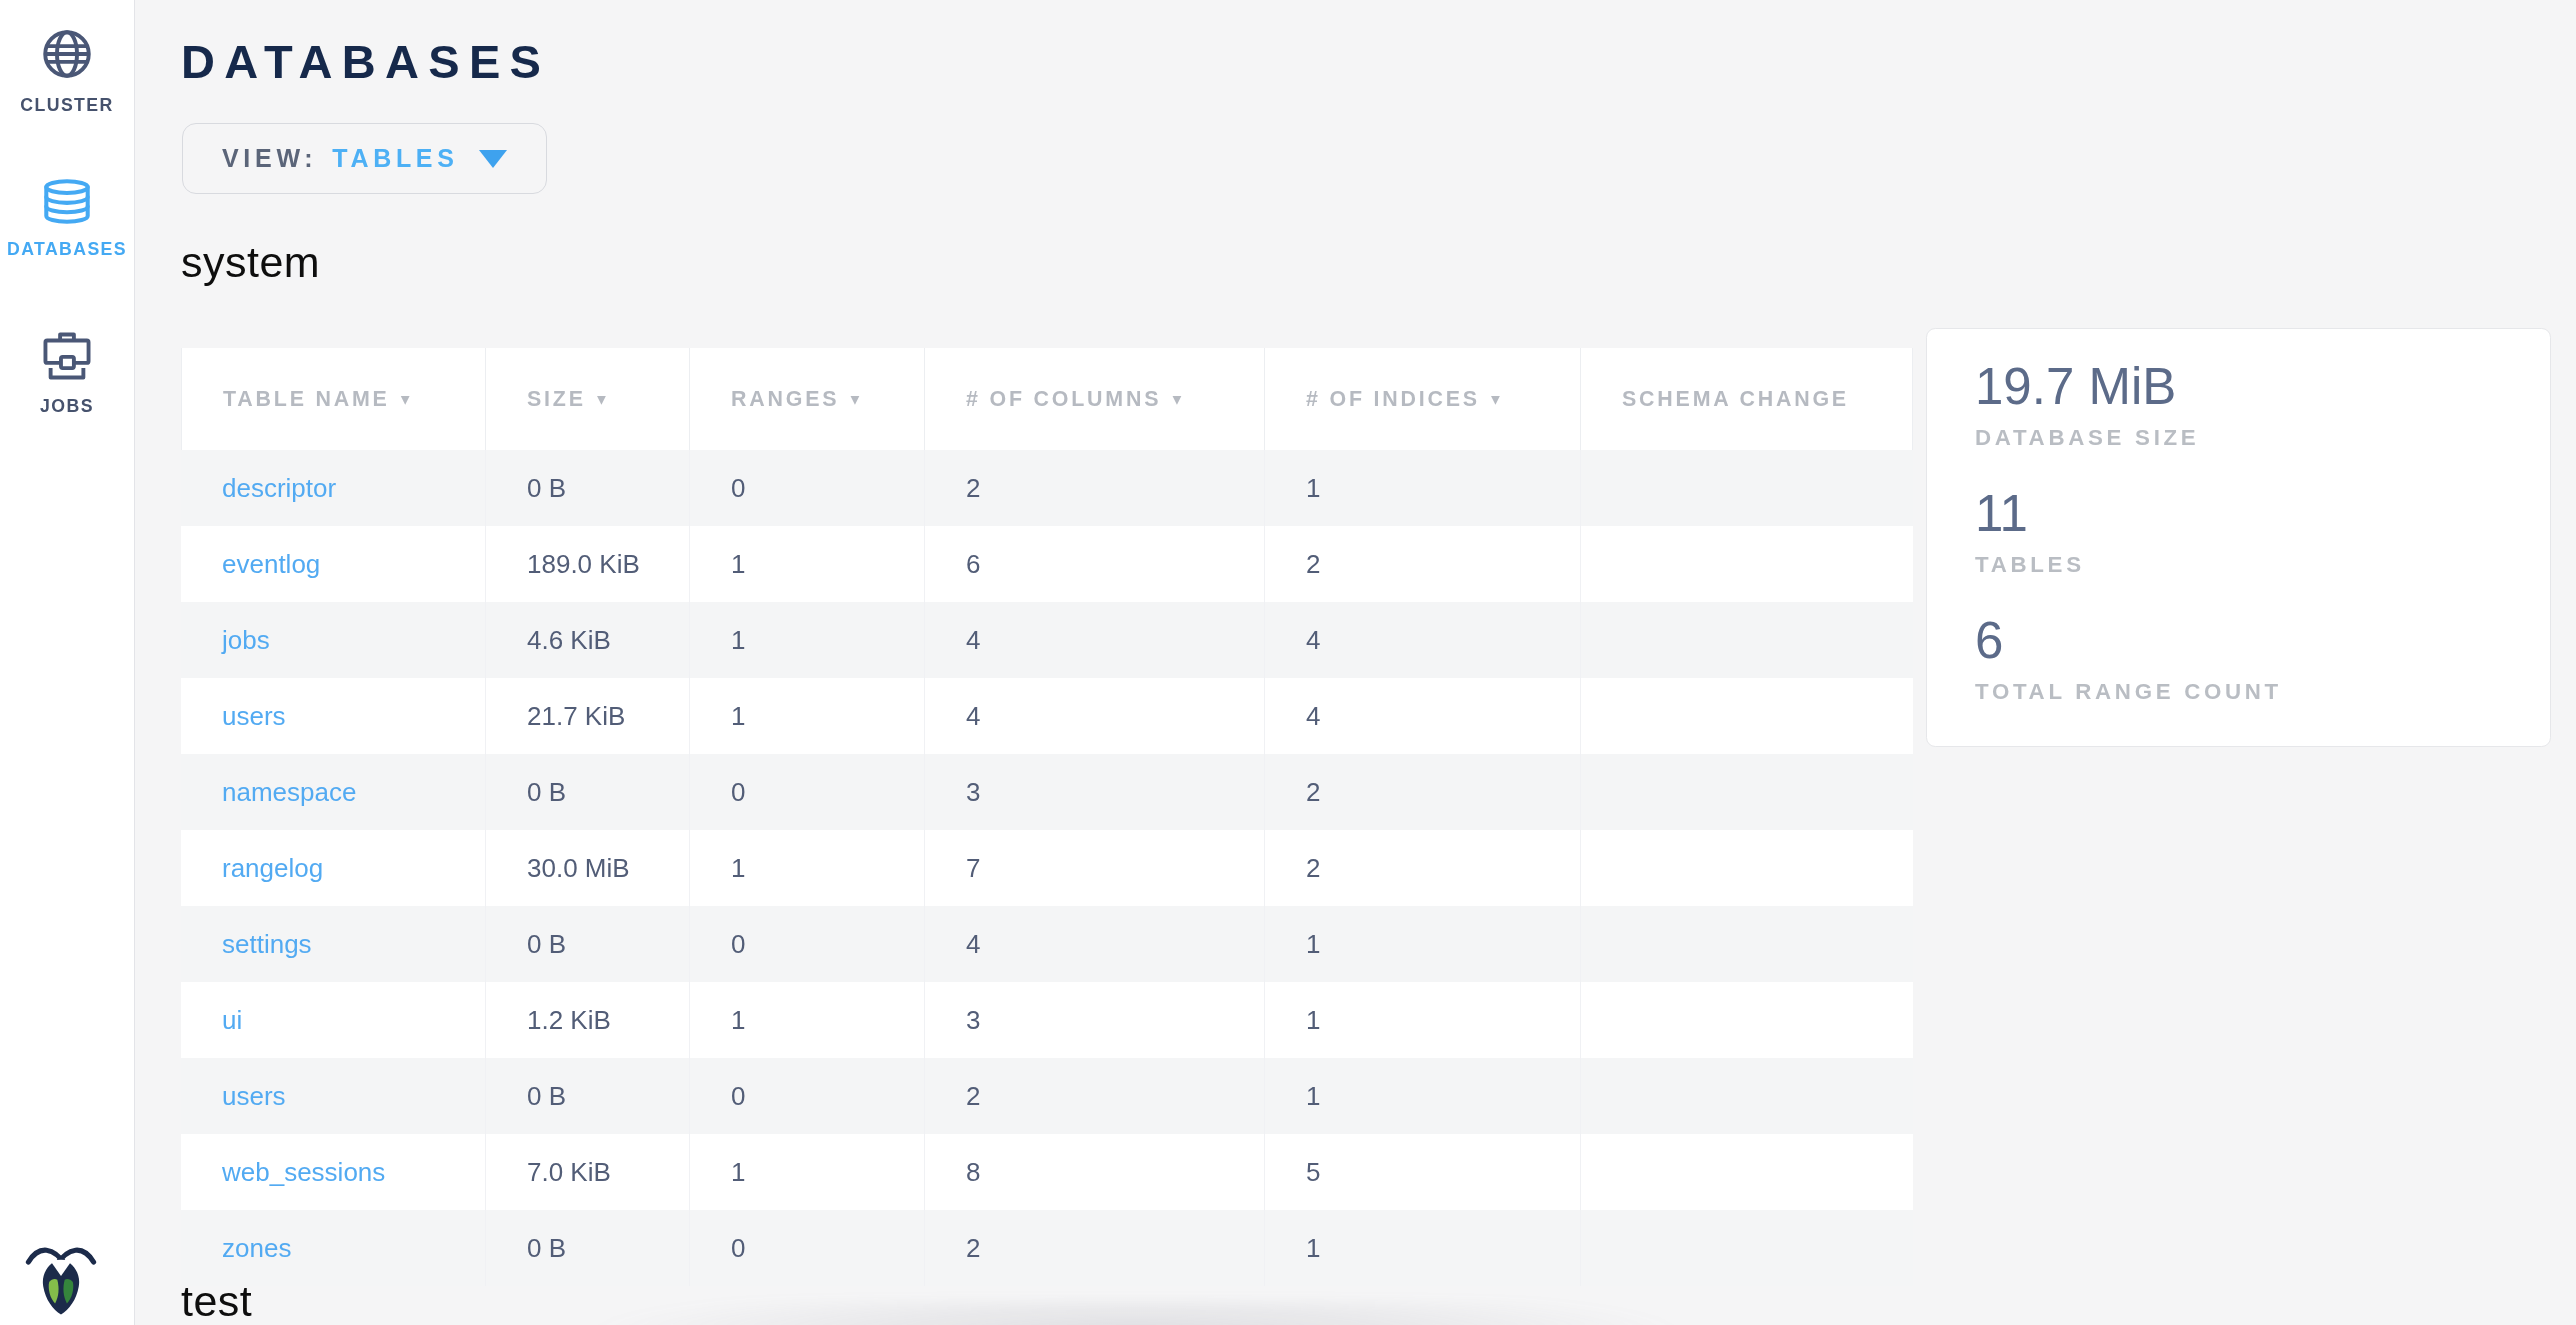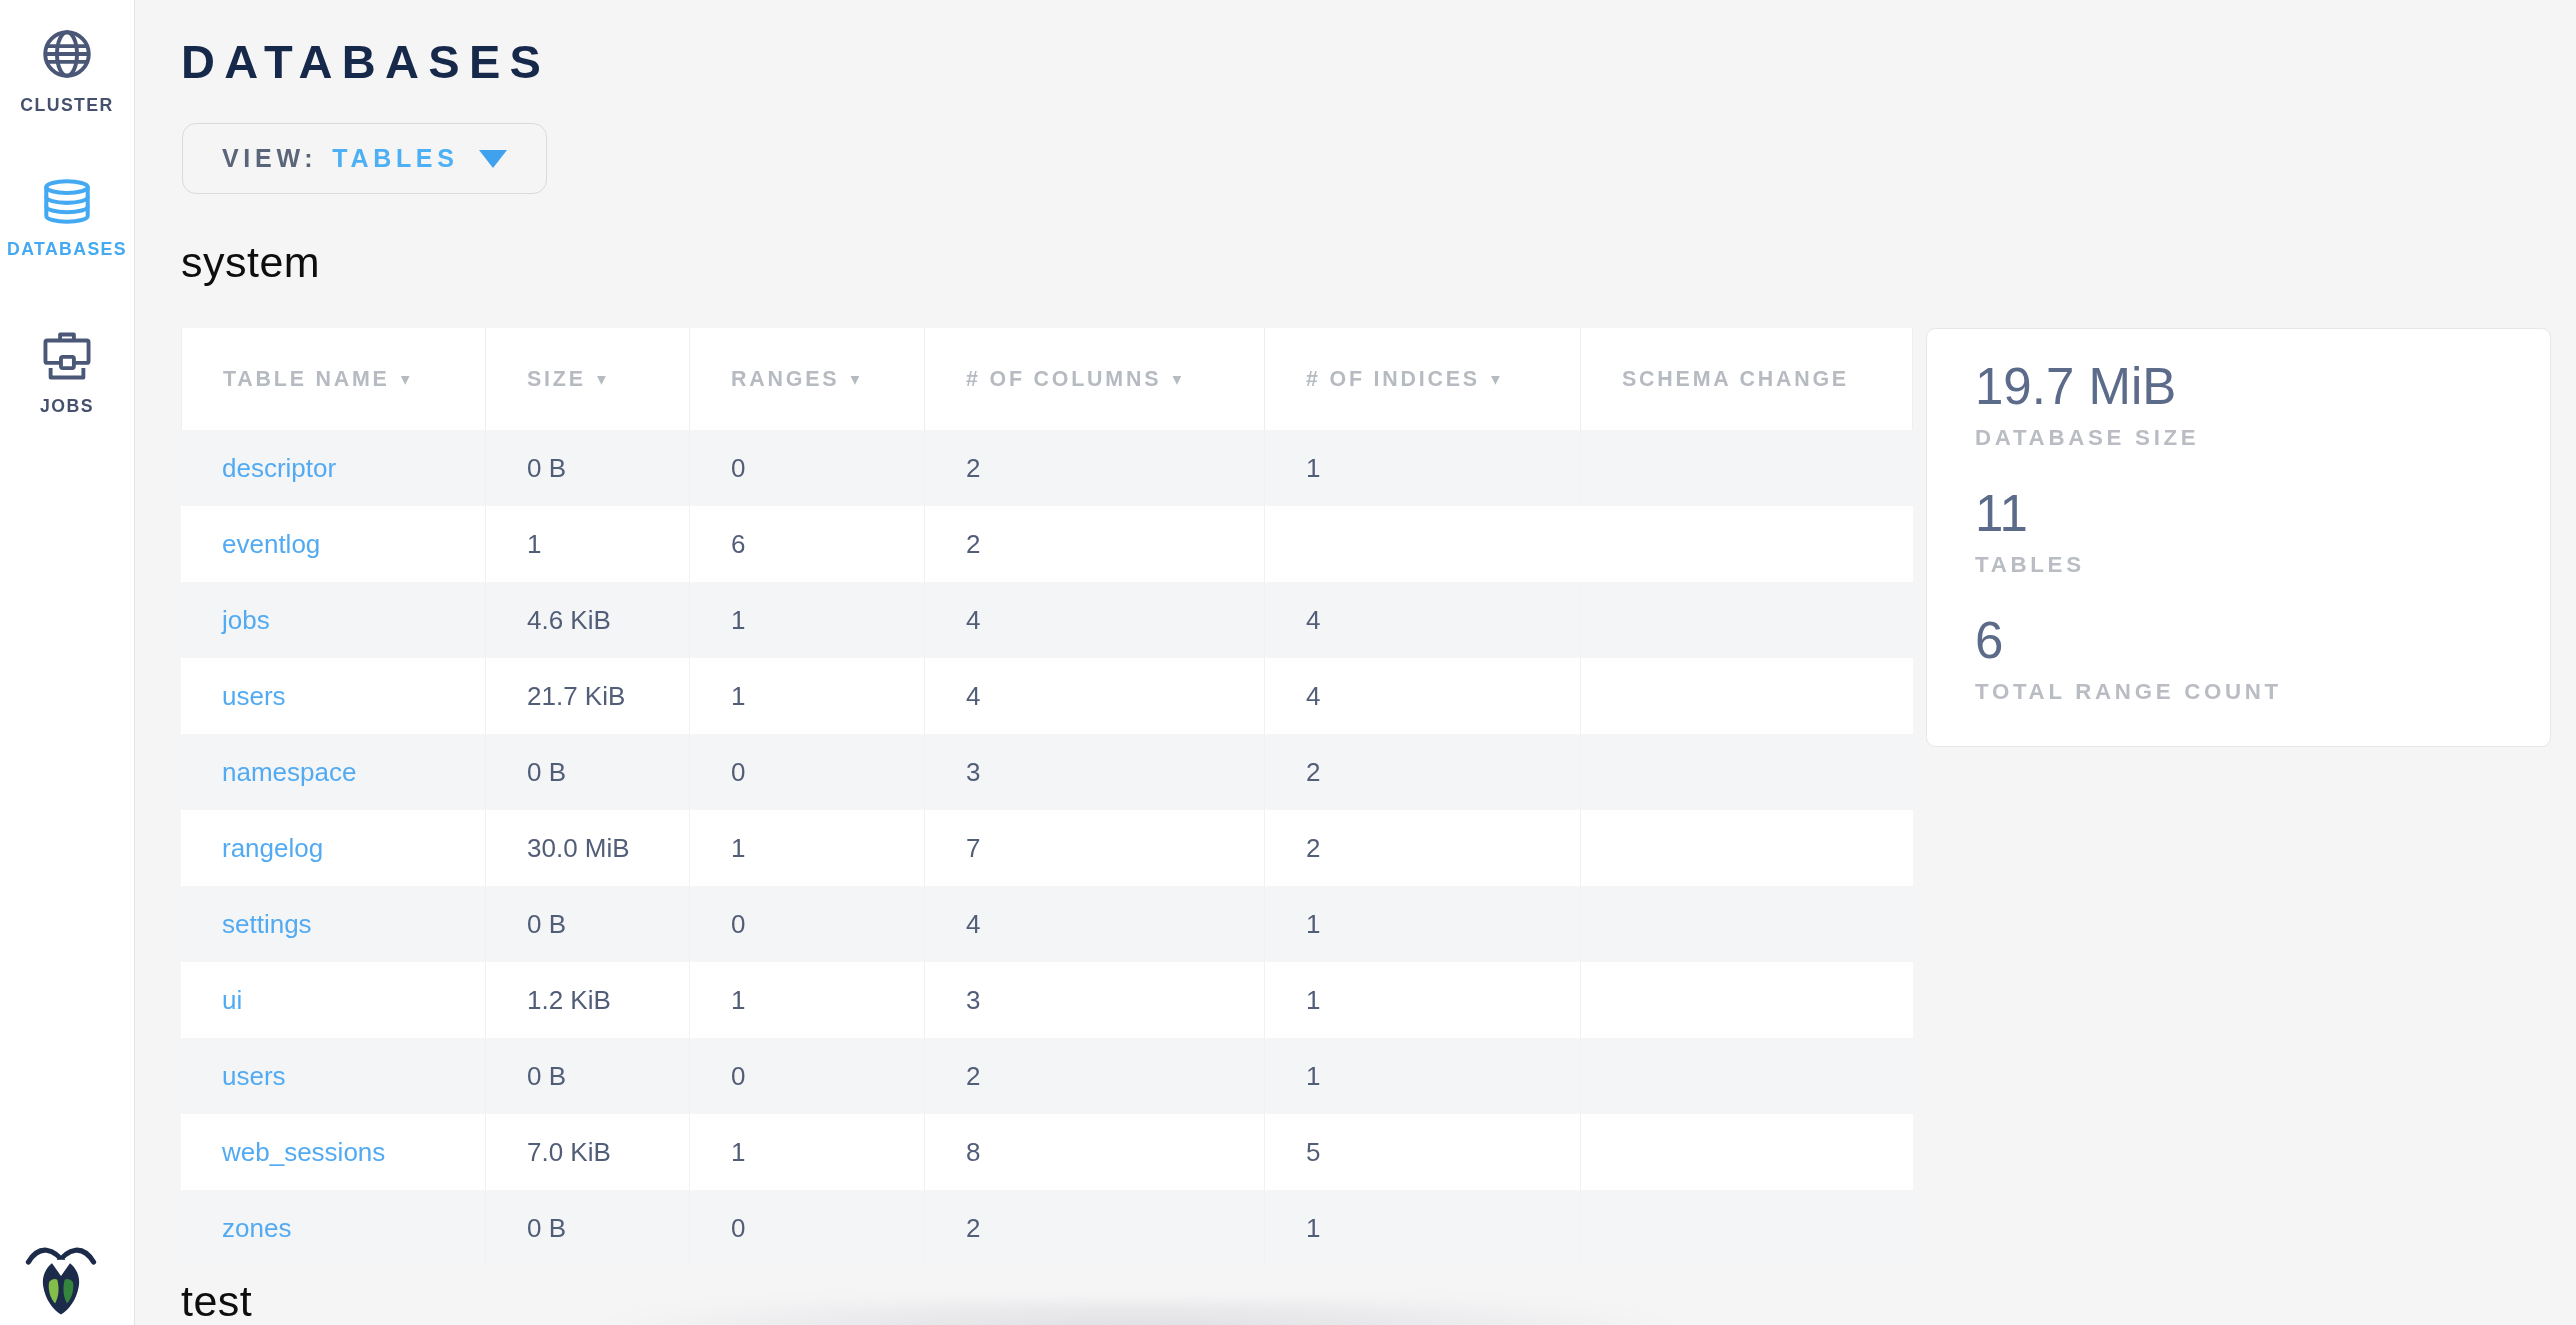--- a/index.html
+++ b/index.html
@@ -41,21 +41,21 @@
   .view-value{font-size:25px;font-weight:700;letter-spacing:4.7px;color:#4db0f5;}
   .caret{width:0;height:0;border-left:14px solid transparent;border-right:14px solid transparent;
          border-top:18.6px solid #3ea2ee;margin-left:5.6px;}
   .section-title{
     position:absolute;margin:0;left:181px;
     font-size:43px;font-weight:400;color:#0e0e0e;letter-spacing:0.5px;
   }
   .section-title.system{top:238px;}
   .section-title.test{top:1277px;}
   
-  .db-table{position:absolute;left:181px;top:328px;width:1732px;}
+  .db-table{position:absolute;left:181px;top:348px;width:1732px;}
   .t-head,.t-row{
     display:grid;grid-template-columns:304px 204px 235px 340px 316px 333px;
   }
   .t-head{background:#ffffff;height:102px;}
   .h-cell{
     display:flex;align-items:center;padding-left:41px;
     font-size:21.4px;font-weight:700;letter-spacing:2.8px;color:#b6bac1;
     border-left:0.9px solid #eceef1;
   }
   .h-cell:last-child{border-right:0.9px solid #eceef1;}
@@ -182,20 +182,21 @@
         <div class="t-row striped">
           <div class="t-cell link">descriptor</div>
           <div class="t-cell">0 B</div>
           <div class="t-cell">0</div>
           <div class="t-cell">2</div>
           <div class="t-cell">1</div>
           <div class="t-cell"></div>
         </div>
         <div class="t-row">
           <div class="t-cell link">eventlog</div>
+          <div class="t-cell">189.0 KiB</div>
           <div class="t-cell">1</div>
           <div class="t-cell">6</div>
           <div class="t-cell">2</div>
           <div class="t-cell"></div>
         </div>
         <div class="t-row striped">
           <div class="t-cell link">jobs</div>
           <div class="t-cell">4.6 KiB</div>
           <div class="t-cell">1</div>
           <div class="t-cell">4</div>

